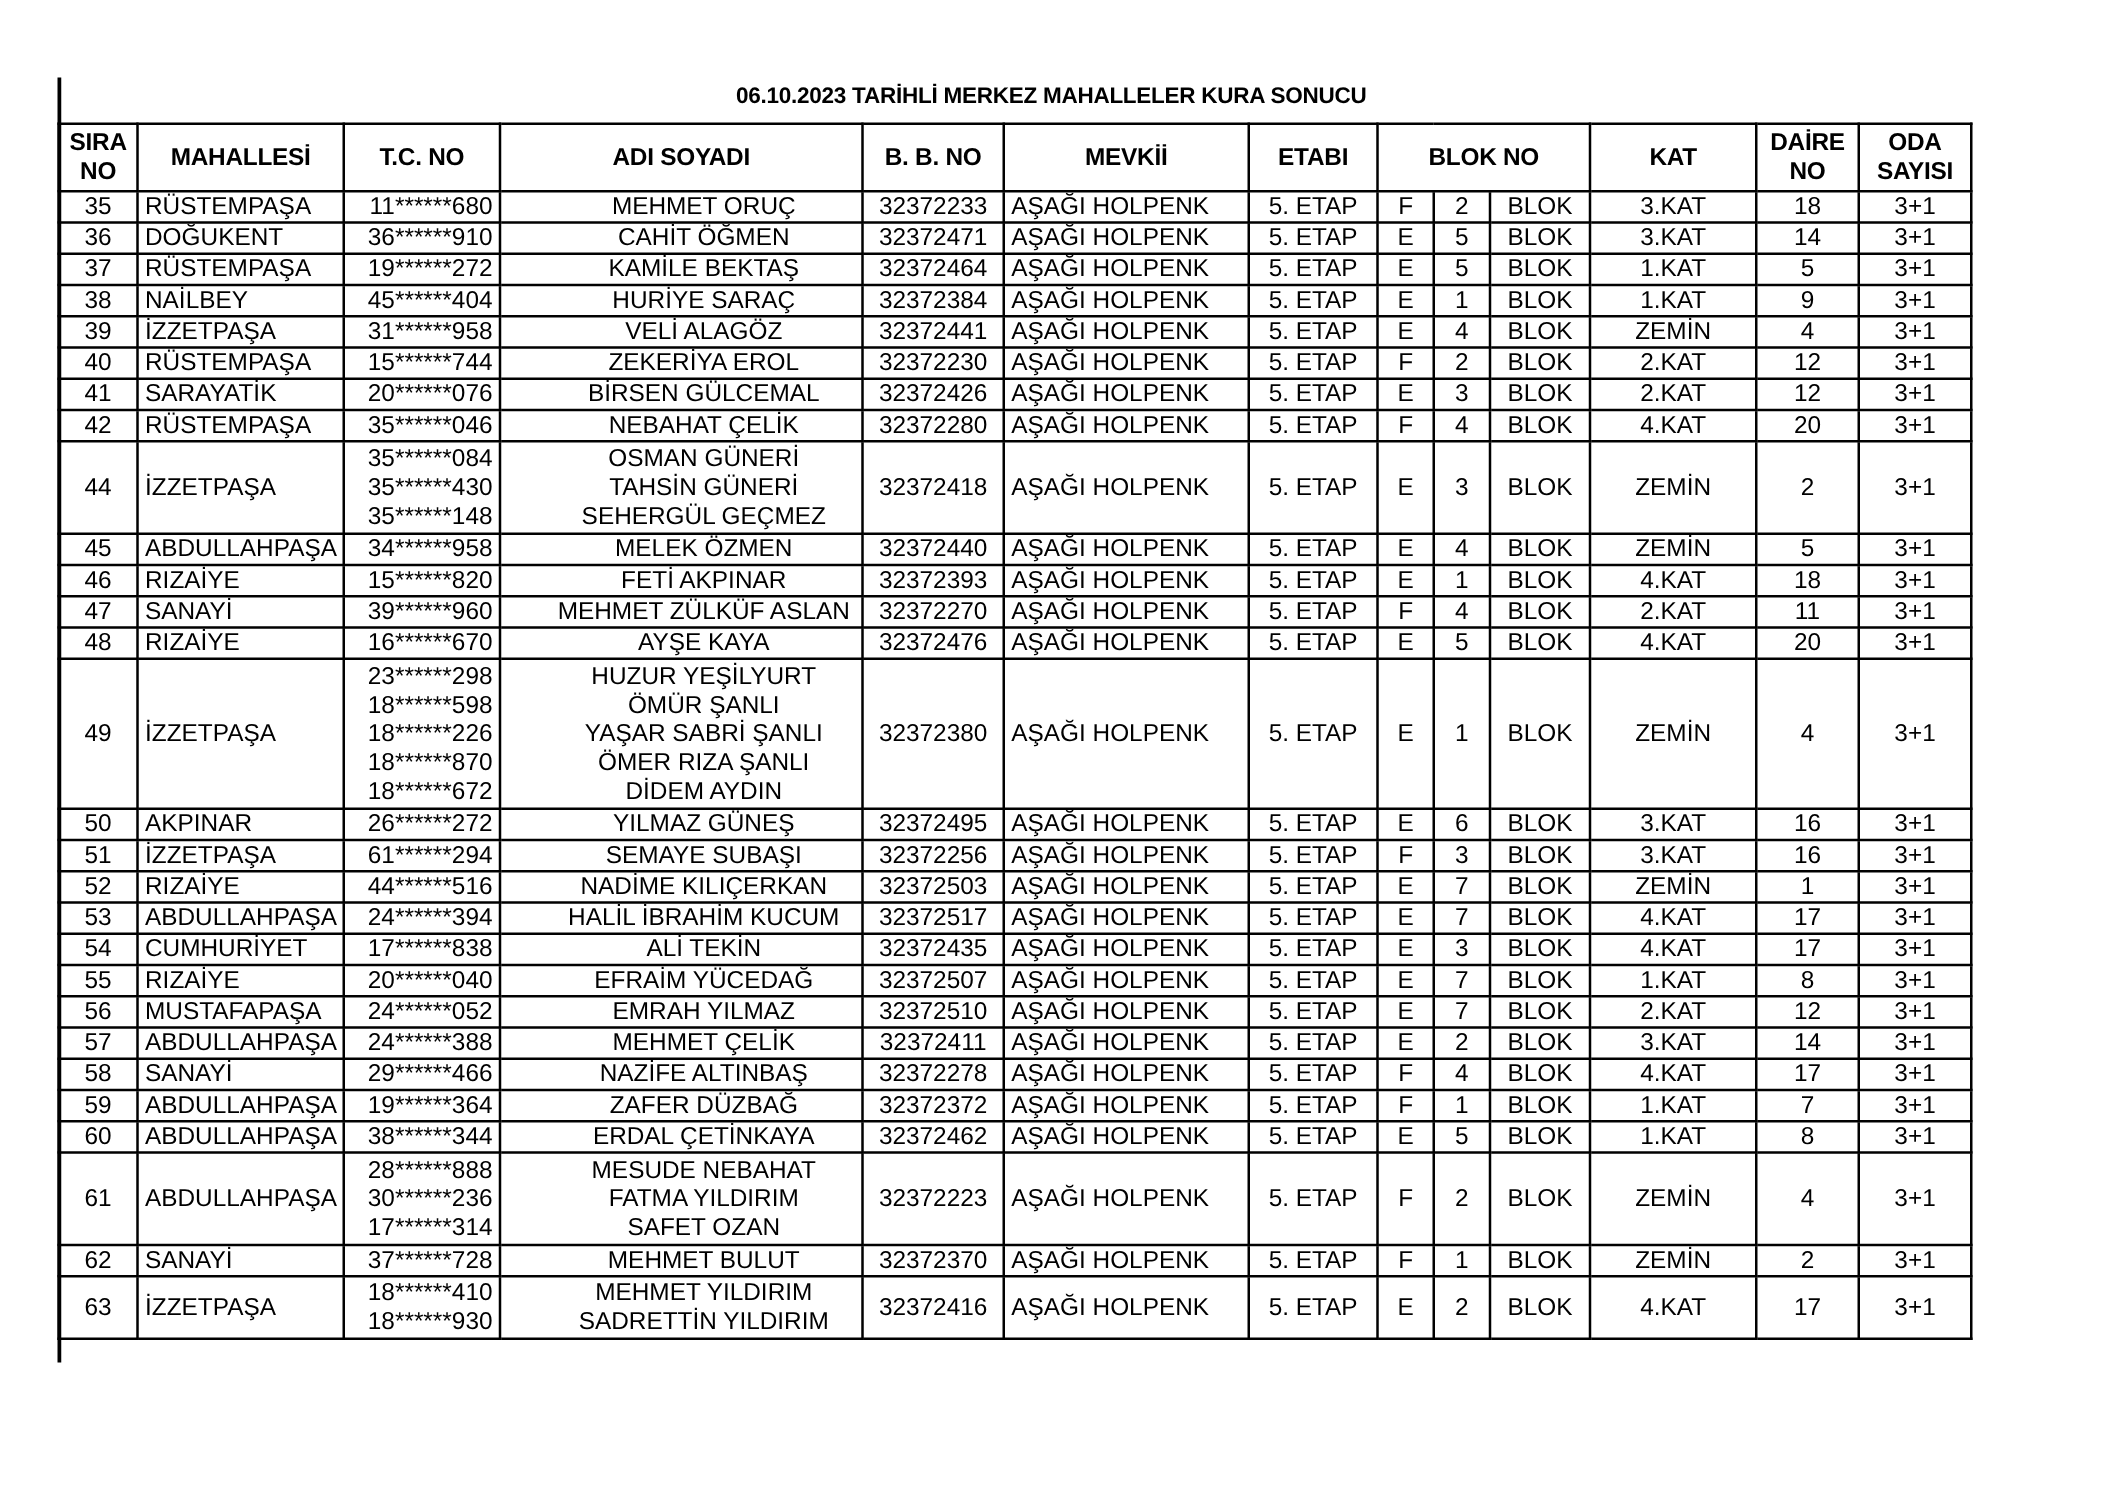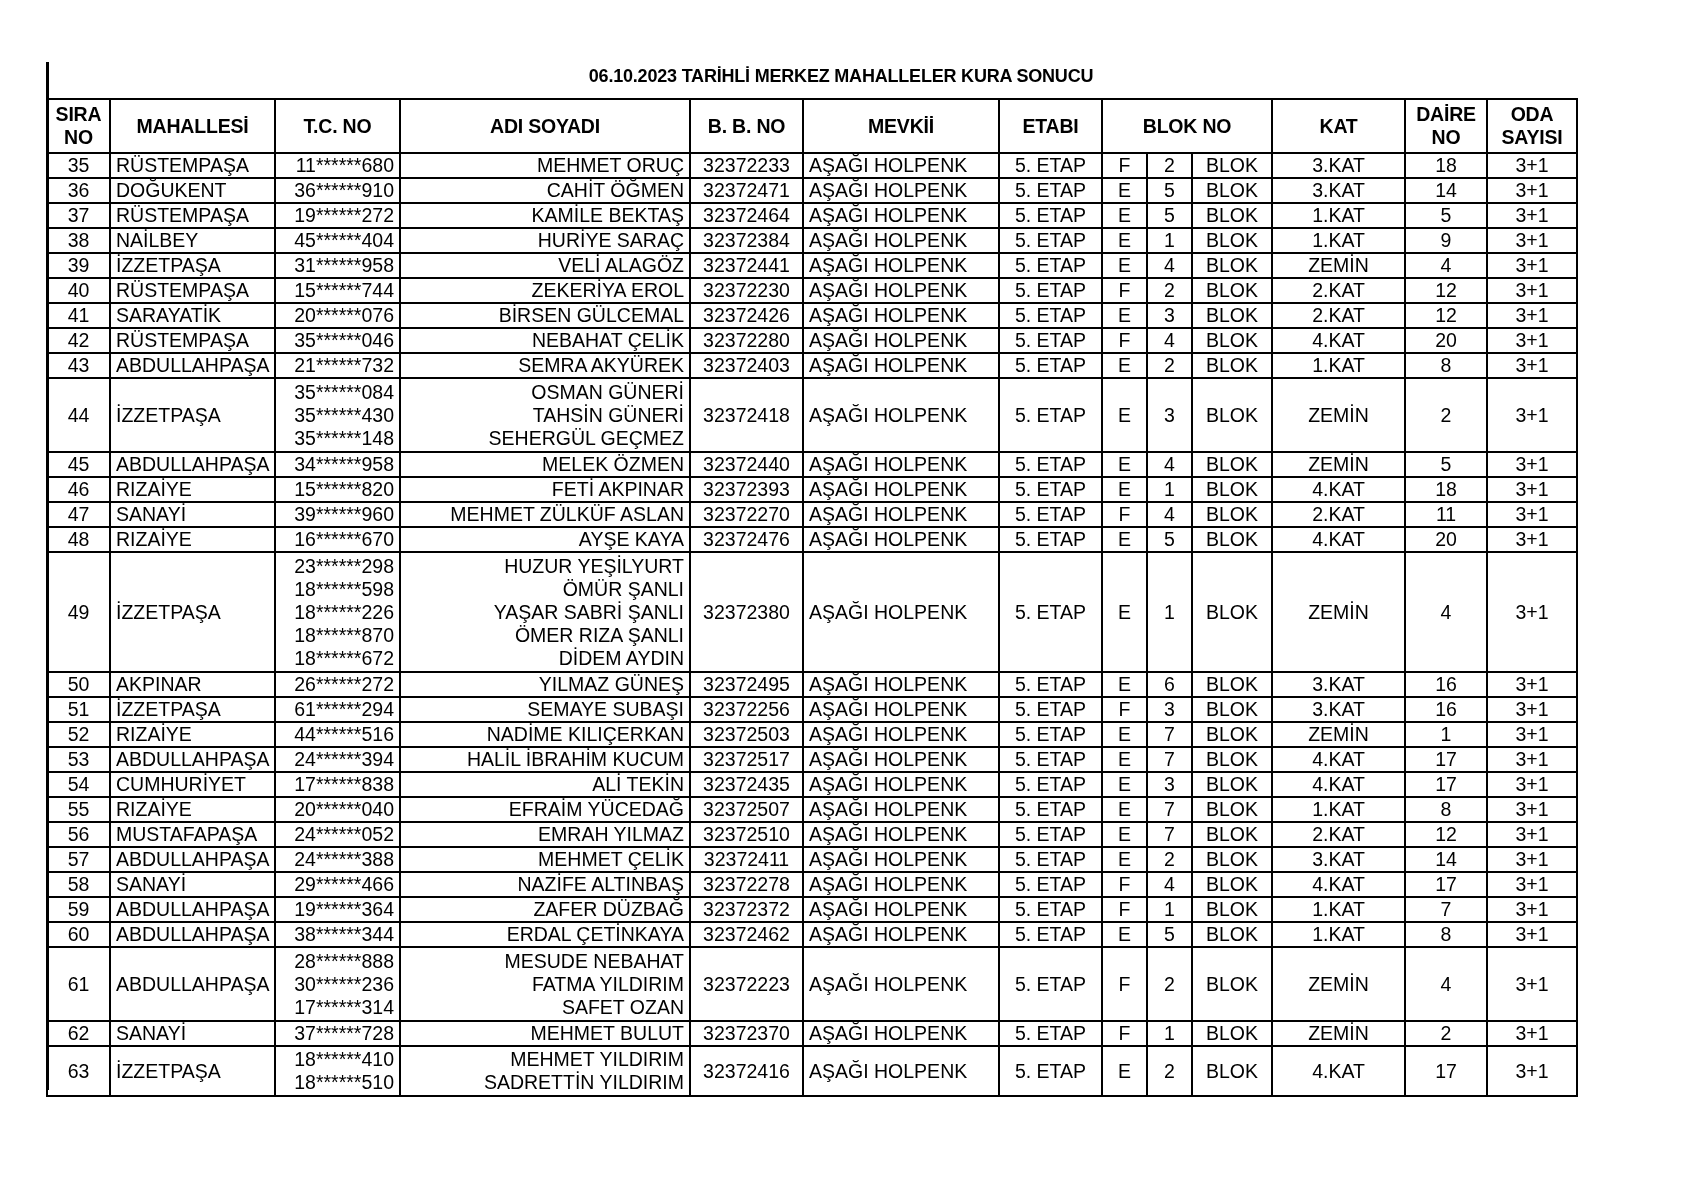--- a/index.html
+++ b/index.html
@@ -81,21 +81,21 @@
   col.c-daire  { width: 82px; }
   col.c-oda    { width: 90px; }
 
   td.sira, td.bb, td.etap, td.blok, td.kat, td.daire, td.oda { text-align: center; }
   td.mah, td.tc, td.ad, td.mevkii { text-align: left; }
   td.tc { text-align: right; padding-right: 9px; margin-left: 44px; }
 
   .stackcell { padding: 0 5px; }
   .stackline { display: block; line-height: 1.18; height: 23px; }
   td.tc .stackline { text-align: right; }
-  td.ad .stackline { text-align: right; margin-left: 36px; }
+  td.ad .stackline { text-align: center; margin-left: 36px; }
 
   tr.r-single td { height: 23px; }
   tr.r-multi3 td { height: 72px; }
   tr.r-multi5 td { height: 118px; }
   tr.r-multi2 td { height: 48px; }
 </style>
 </head>
 <body>
 
 <div id="page">
@@ -290,39 +290,20 @@
           <td class="bb">32372280</td>
           <td class="mevkii">AŞAĞI HOLPENK</td>
           <td class="etap">5. ETAP</td>
           <td class="blok">F</td>
           <td class="blok">4</td>
           <td class="blok">BLOK</td>
           <td class="kat">4.KAT</td>
           <td class="daire">20</td>
           <td class="oda">3+1</td>
         </tr>
-        <tr class="r-single">
-          <td class="sira">43</td>
-          <td class="mah">ABDULLAHPAŞA</td>
-          <td class="tc stackcell">
-            <span class="stackline">21******732</span>
-          </td>
-          <td class="ad stackcell">
-            <span class="stackline">SEMRA AKYÜREK</span>
-          </td>
-          <td class="bb">32372403</td>
-          <td class="mevkii">AŞAĞI HOLPENK</td>
-          <td class="etap">5. ETAP</td>
-          <td class="blok">E</td>
-          <td class="blok">2</td>
-          <td class="blok">BLOK</td>
-          <td class="kat">1.KAT</td>
-          <td class="daire">8</td>
-          <td class="oda">3+1</td>
-        </tr>
         <tr class="r-multi3">
           <td class="sira">44</td>
           <td class="mah">İZZETPAŞA</td>
           <td class="tc stackcell">
             <span class="stackline">35******084</span>
             <span class="stackline">35******430</span>
             <span class="stackline">35******148</span>
           </td>
           <td class="ad stackcell">
             <span class="stackline">OSMAN GÜNERİ</span>
@@ -691,21 +672,21 @@
           <td class="blok">BLOK</td>
           <td class="kat">ZEMİN</td>
           <td class="daire">2</td>
           <td class="oda">3+1</td>
         </tr>
         <tr class="r-multi2">
           <td class="sira">63</td>
           <td class="mah">İZZETPAŞA</td>
           <td class="tc stackcell">
             <span class="stackline">18******410</span>
-            <span class="stackline">18******510</span>
+            <span class="stackline">18******930</span>
           </td>
           <td class="ad stackcell">
             <span class="stackline">MEHMET YILDIRIM</span>
             <span class="stackline">SADRETTİN YILDIRIM</span>
           </td>
           <td class="bb">32372416</td>
           <td class="mevkii">AŞAĞI HOLPENK</td>
           <td class="etap">5. ETAP</td>
           <td class="blok">E</td>
           <td class="blok">2</td>

